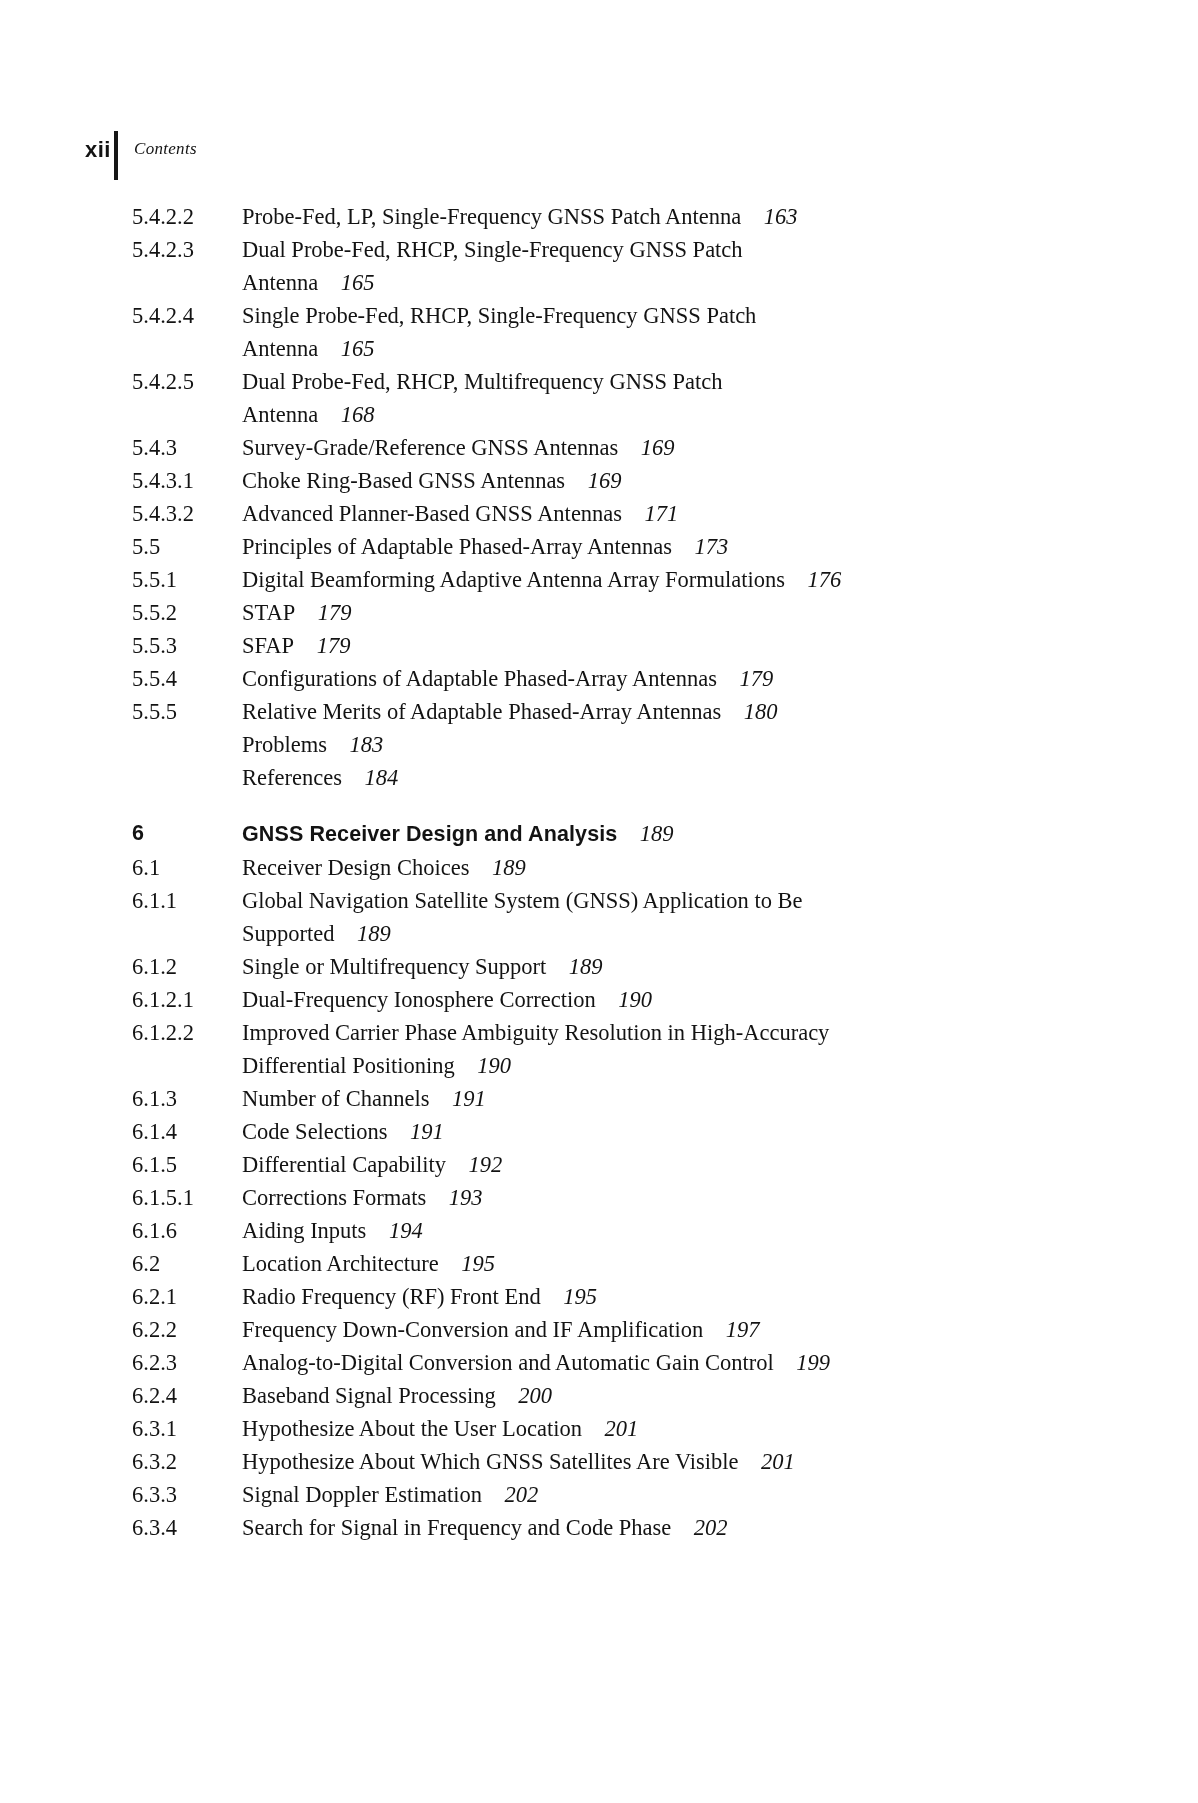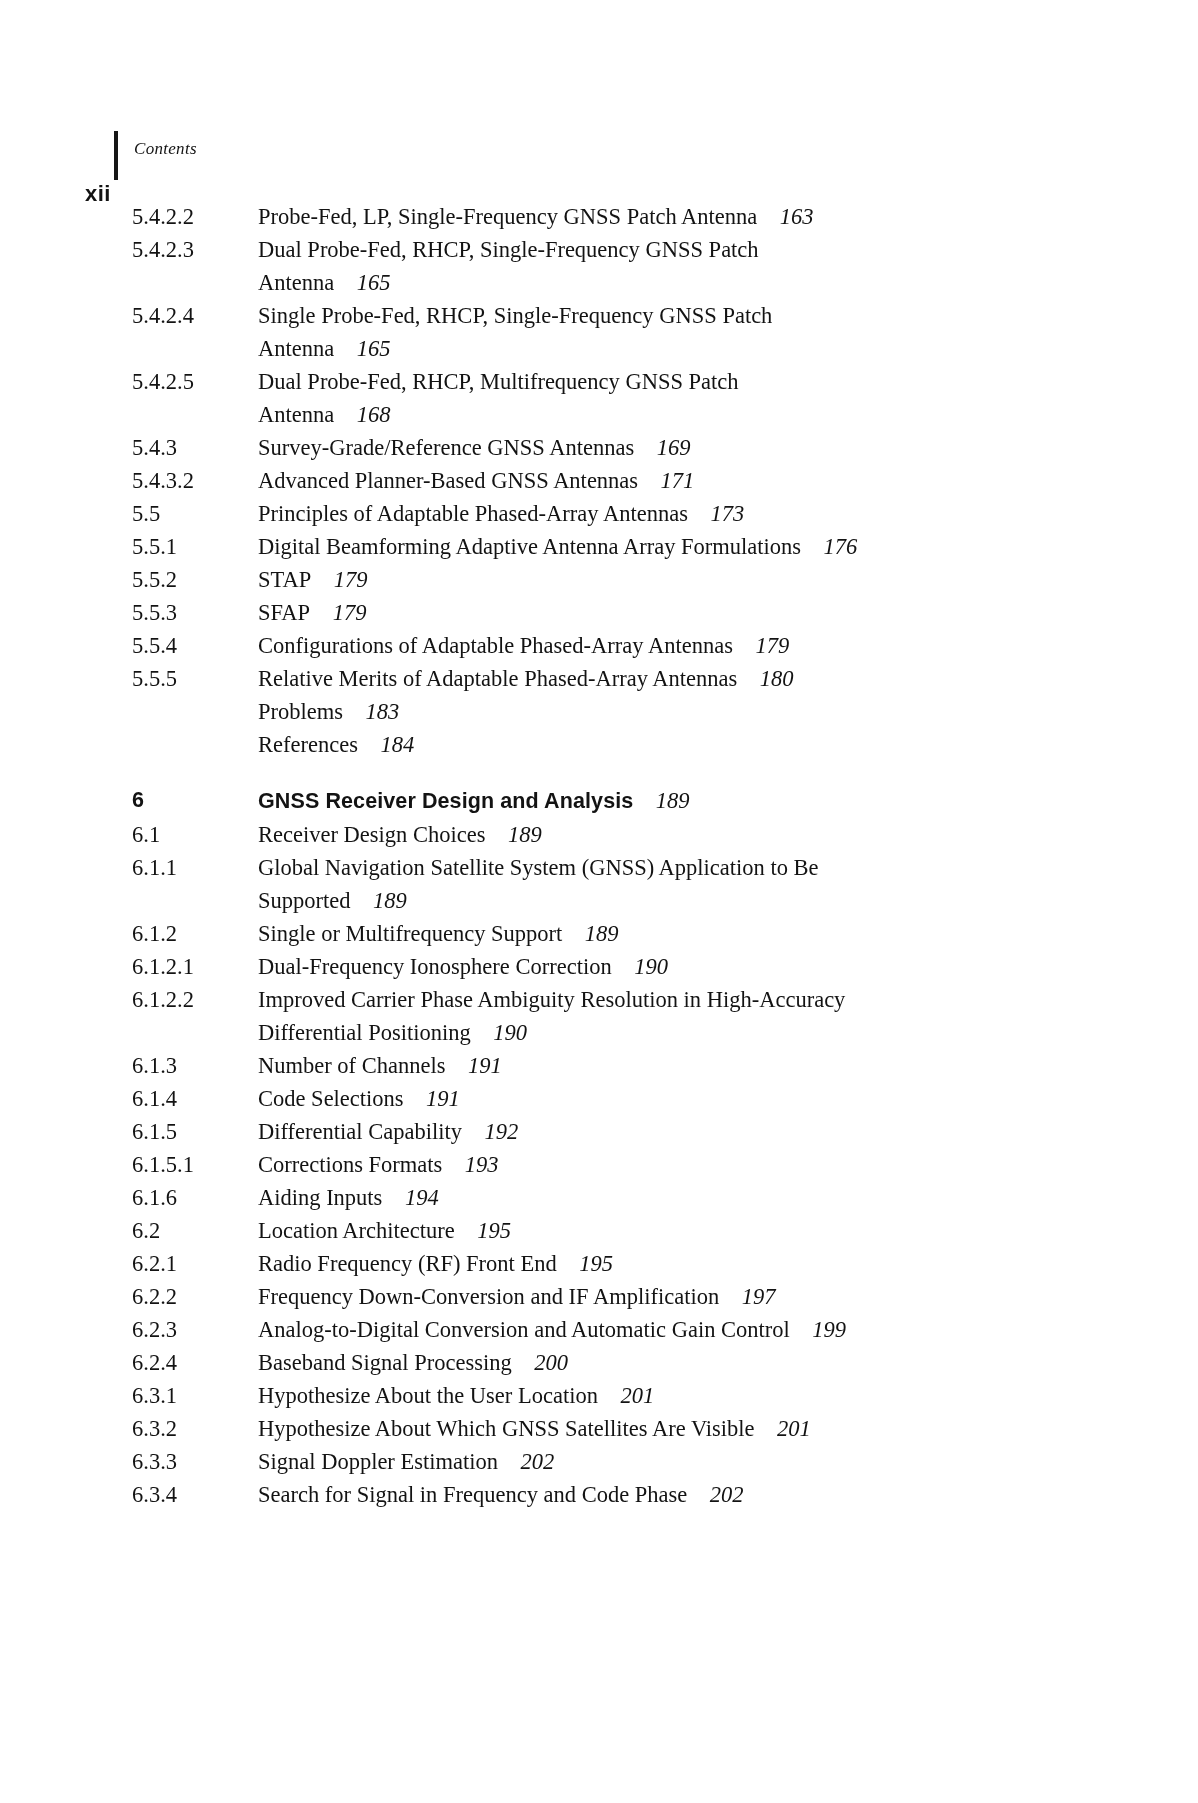--- a/index.html
+++ b/index.html
@@ -13,42 +13,41 @@
     overflow: hidden;
   }
   .page { position: absolute; inset: 0; background: #ffffff; }
 
   
   .folio {
     position: absolute; left: 85px; top: 138px;
     font-family: "Liberation Sans", sans-serif;
     font-weight: 700; font-size: 22px; line-height: 24px;
     letter-spacing: 0.5px;
-    margin-top: 44px;
   }
   .header-rule {
     position: absolute; left: 114px; top: 131px;
     width: 4px; height: 49px; background: #161616;
   }
   .running-head {
     position: absolute; left: 134px; top: 136px;
     font-style: italic; font-size: 17px; line-height: 26px;
     letter-spacing: 0.3px;
   }
 
   
   .toc { position: absolute; left: 132px; top: 200px; right: 68px; }
   .entry { display: flex; align-items: flex-start; }
   .entry.chapter { margin-top: 23px; }
   .num {
     flex: 0 0 110px;
     font-size: 22.5px; line-height: 33px;
     white-space: nowrap;
   }
-  .title { flex: 1 1 auto; min-width: 0; margin-left: 16px; }
+  .title { flex: 1 1 auto; min-width: 0; }
   .line { font-size: 22.5px; line-height: 33px; white-space: nowrap; }
   .pg {
     font-style: italic;
     font-family: "Liberation Serif", serif;
     font-weight: 400;
     font-size: 22.5px;
     margin-left: 1.0em;
   }
   .chapter .num,
   .chapter .line > .t {
@@ -100,20 +99,26 @@
         </div>
   </div>
 
   <div class="entry">
     <div class="num">5.4.3</div>
     <div class="title">
           <div class="line"><span class="t">Survey-Grade/Reference GNSS Antennas</span><span class="pg">169</span></div>
         </div>
   </div>
 
+  <div class="entry">
+    <div class="num">5.4.3.1</div>
+    <div class="title">
+          <div class="line"><span class="t">Choke Ring-Based GNSS Antennas</span><span class="pg">169</span></div>
+        </div>
+  </div>
 
   <div class="entry">
     <div class="num">5.4.3.2</div>
     <div class="title">
           <div class="line"><span class="t">Advanced Planner-Based GNSS Antennas</span><span class="pg">171</span></div>
         </div>
   </div>
 
   <div class="entry">
     <div class="num">5.5</div>

